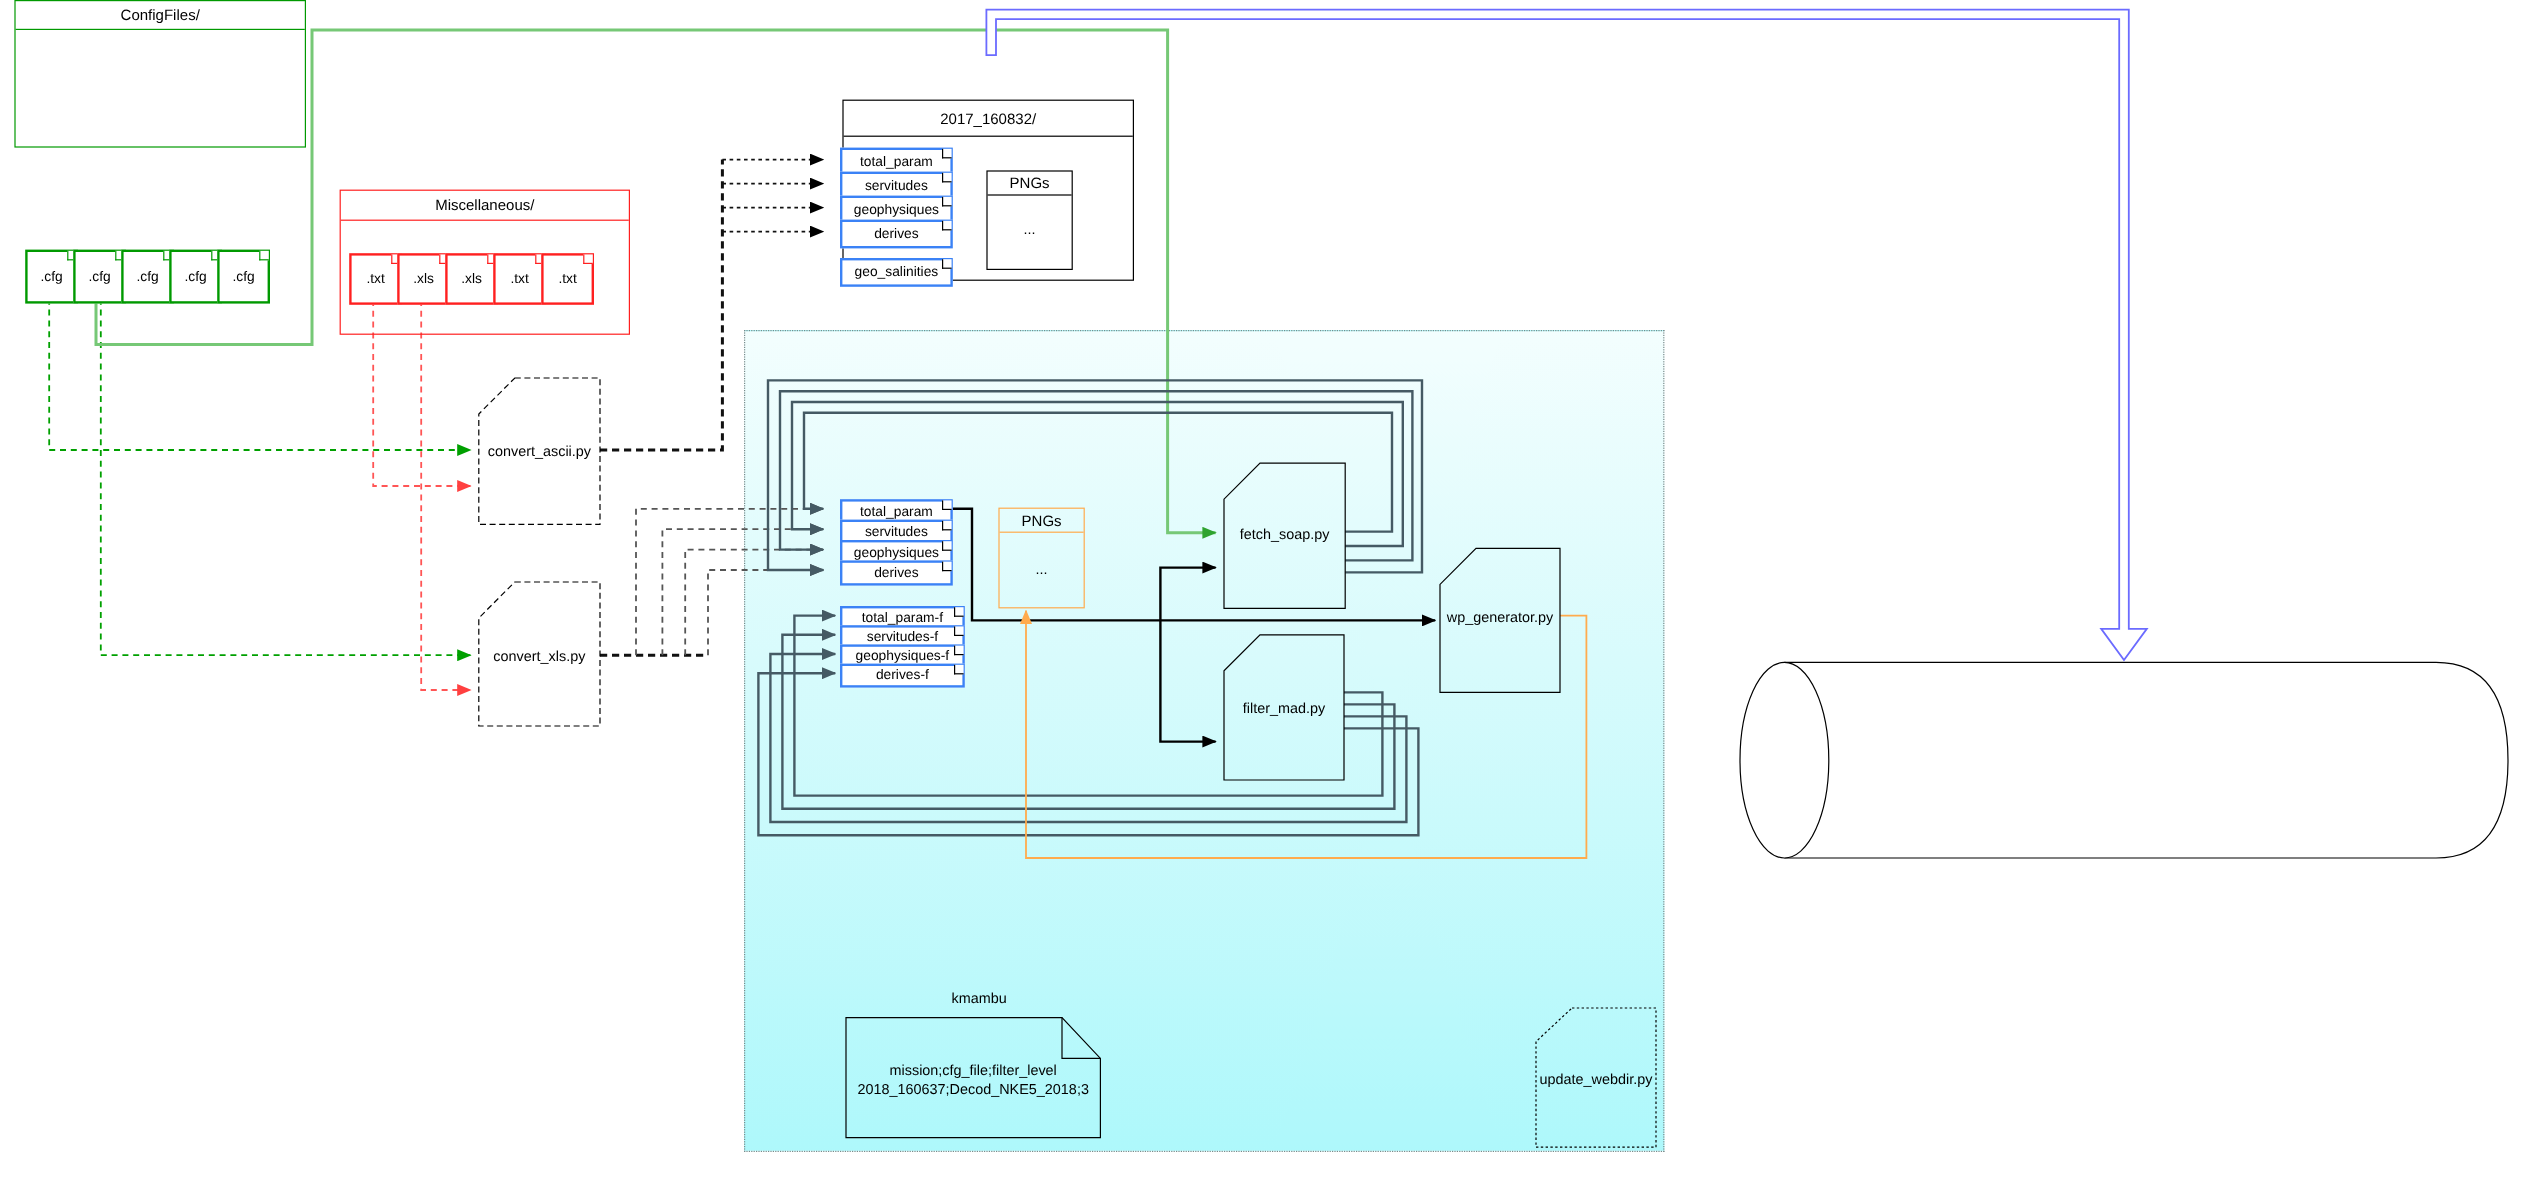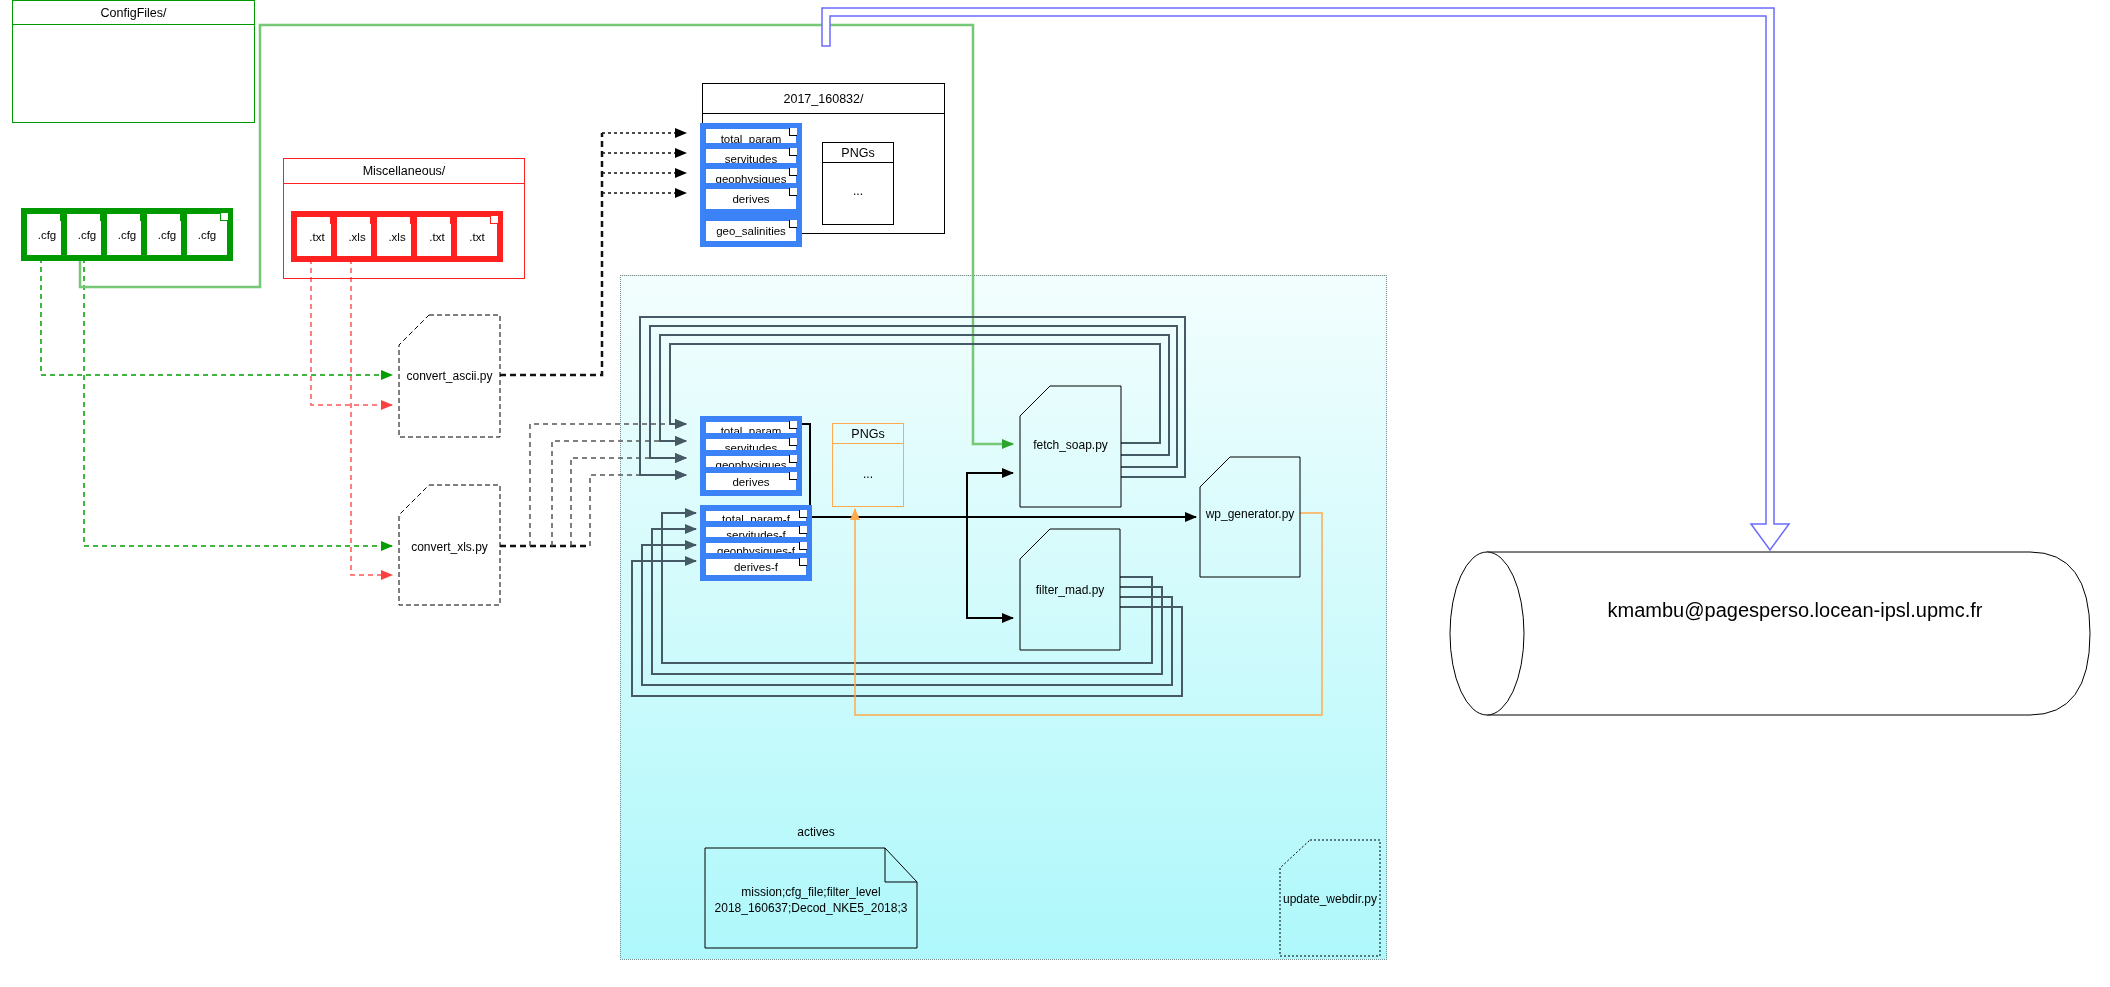--- a/index.html
+++ b/index.html
@@ -7,21 +7,21 @@
           font-family:"Liberation Sans",sans-serif;color:#000;}
   .box{position:absolute;background:transparent;margin-left:12px;}
   .btitle{position:absolute;top:0;left:0;right:0;display:flex;align-items:center;justify-content:center;
           font-size:12.5px;border-bottom:1px solid #000;}
   .gb{border:1px solid var(--green);} .gb>.btitle{border-color:var(--green);}
   .rb{border:1px solid var(--red);}   .rb>.btitle{border-color:var(--red);}
   .bb{border:1px solid var(--blue);}  .bb>.btitle{border-color:var(--blue);}
   .kb{border:1px solid #000;}         .kb>.btitle{border-color:#000;}
   .ob{border:1px solid var(--orange);}.ob>.btitle{border-color:var(--orange);}
   .file{position:absolute;background:#fff;display:flex;align-items:center;justify-content:center;
-        font-size:11.5px;border:6px solid #3b82f6;}
+        font-size:11.5px;border:2px solid #3b82f6;}
   .file::after{content:"";position:absolute;top:-1px;right:-1px;width:7px;height:7px;background:#fff;
         border-left:1px solid #000;border-bottom:1px solid #000;}
   .file.gc{border-color:var(--green);} .file.gc::after{border-color:var(--green);background:#fff;}
   .file.rc{border-color:var(--red);}   .file.rc::after{border-color:var(--red);background:#fff;}
   .lbl{position:absolute;display:flex;align-items:center;justify-content:center;font-size:12px;text-align:center;}
   .dots{position:absolute;display:flex;align-items:center;justify-content:center;font-size:12px;}
   .cyl-text{position:absolute;font-size:20px;text-align:center;line-height:28px;}
   svg{position:absolute;top:0;left:0;}
   #cyan{position:absolute;left:620px;top:275px;width:765px;height:683px;
         border:1px dotted #7a8a8a;background:linear-gradient(180deg,#f3fefe 0%,#d8fbfc 40%,#aef8fb 100%);}
@@ -201,21 +201,20 @@
     <div class="dots" style="left:0;right:0;top:40px;height:20px;">...</div>
   </div>
 
   <div class="lbl" style="left:399px;top:368px;width:101px;height:15px;">convert_ascii.py</div>
   <div class="lbl" style="left:399px;top:539px;width:101px;height:15px;">convert_xls.py</div>
   <div class="lbl" style="left:1020px;top:437px;width:101px;height:15px;">fetch_soap.py</div>
   <div class="lbl" style="left:1020px;top:582px;width:100px;height:15px;">filter_mad.py</div>
   <div class="lbl" style="left:1198px;top:506px;width:104px;height:15px;">wp_generator.py</div>
   <div class="lbl" style="left:1278px;top:891px;width:104px;height:15px;">update_webdir.py</div>
 
-  <div class="lbl" style="left:771px;top:825px;width:90px;height:14px;">actives</div>
+  <div class="lbl" style="left:771px;top:825px;width:90px;height:14px;">kmambu</div>
   <div class="lbl" style="left:707px;top:885px;width:208px;height:14px;">mission;cfg_file;filter_level</div>
   <div class="lbl" style="left:702px;top:901px;width:218px;height:14px;">2018_160637;Decod_NKE5_2018;3</div>
 
   <div class="cyl-text" style="left:1530px;top:596px;width:530px;">
-    <div>kmambu@pagesperso.locean-ipsl.upmc.fr</div>
   </div>
 
 </div>
 
 </body></html>

